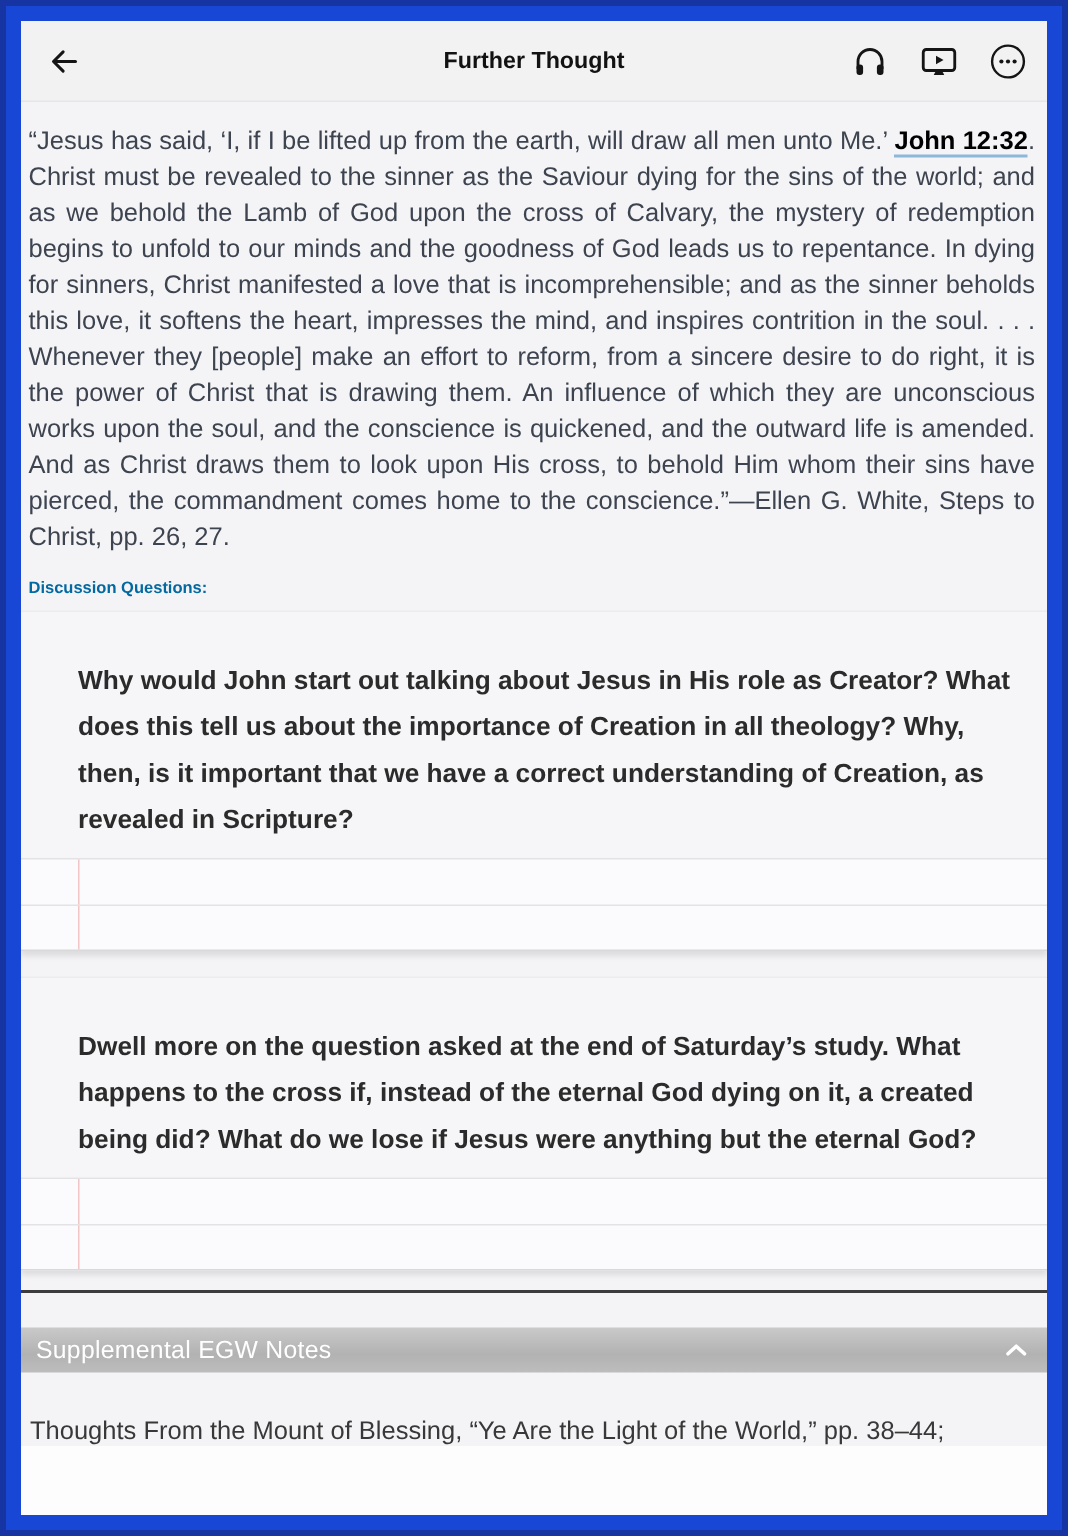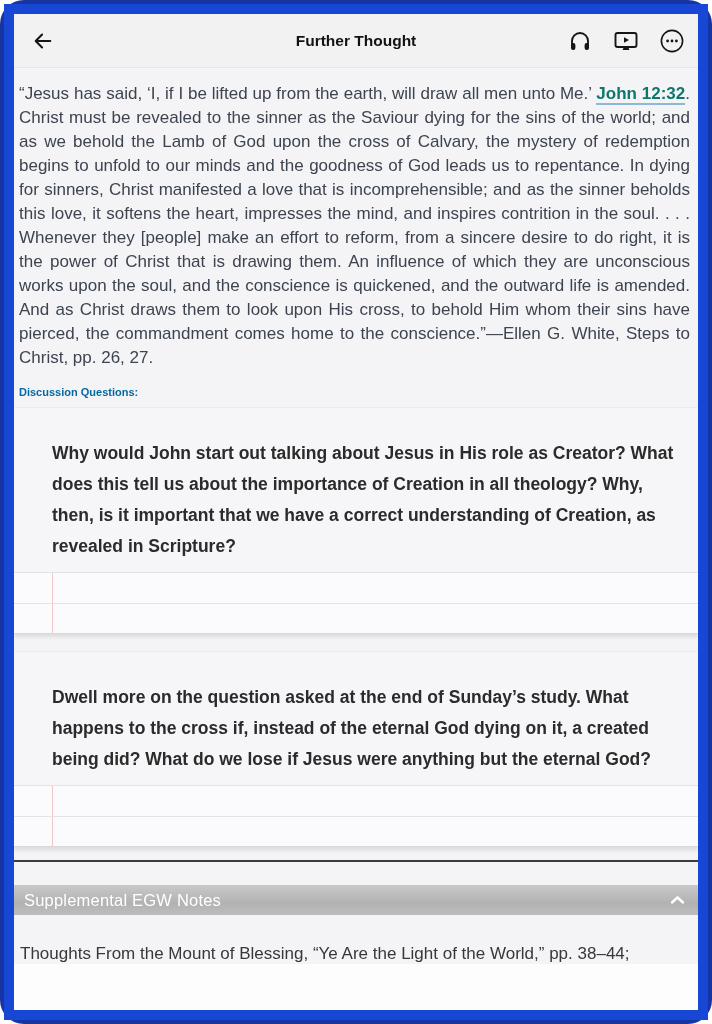--- a/index.html
+++ b/index.html
@@ -1,37 +1,37 @@
 <!DOCTYPE html>
 <html><head>
 <meta charset="utf-8">
 <style>
   * { margin:0; padding:0; box-sizing:border-box; }
   html,body { width:712px; height:1024px; }
   body { font-family:"Liberation Sans", sans-serif; }
 
-  .frame-outer { width:712px; height:1024px; background:#1734a3; padding:4px;border-radius:24px; }
+  .frame-outer { width:712px; height:1024px; background:#1734a3; padding:4px; }
   .frame-inner { width:100%; height:100%; background:#1847d6; padding:10px; }
   .screen { width:100%; height:100%; background:#f4f4f6; display:flex; flex-direction:column; overflow:hidden; }
 
   
   .header { height:54px; flex:0 0 54px; background:#f2f2f3; border-bottom:1px solid #e6e6e8;
             position:relative; display:flex; align-items:center; padding:0 12px; }
   .back-btn { width:34px; height:34px; display:flex; align-items:center; justify-content:center; cursor:pointer; }
   .header-title { position:absolute; left:0; right:0; text-align:center; font-size:15.5px;
                   font-weight:700; color:#121212; pointer-events:none; }
   .header-actions { margin-left:auto; display:flex; align-items:center; gap:18px; }
   .icon-btn { width:28px; height:28px; display:flex; align-items:center; justify-content:center; cursor:pointer; }
   .icon-btn svg, .back-btn svg { display:block; }
 
   
   .main { flex:1 1 auto; overflow:hidden; }
 
   .quote-para { margin:14px 8px 0 5px; font-size:17px; line-height:24px; color:#3d4450; text-align:justify; }
-  .verse-link { font-weight:700; color:#0f766e; border-bottom:2px solid #8cb8da; cursor:pointer; }
+  .verse-link { font-weight:700; color:#000000; border-bottom:2px solid #8cb8da; cursor:pointer; }
 
   .discussion-label { margin:16px 8px 0 5px; font-size:11px; font-weight:700; color:#0369a1; }
 
   .question-block { margin-top:10px; background:#f6f6f8; padding:30px 22px 10px 13px;
                     box-shadow:0 -1px 0 #ececef; }
   .question-text { font-size:17.5px; font-weight:700; line-height:31px; color:#2b2b2b;margin-left:25px; }
 
   .notes-area { height:62px; background:#fbfafc; border-top:1px solid #e3e3e6; border-bottom:1px solid #d9d9dc;
                 position:relative; box-shadow:0 3px 4px rgba(0,0,0,0.10); cursor:text; }
   .notes-area::before { content:""; position:absolute; left:38px; top:0; bottom:0; width:1px; background:#f0c6c6; }
@@ -106,21 +106,21 @@
         <div class="discussion-label">Discussion Questions:</div>
 
         <div class="question-block">
           <div class="question-text">Why would John start out talking about Jesus in His role as Creator? What does this tell us about the importance of Creation in all theology? Why, then, is it important that we have a correct understanding of Creation, as revealed in Scripture?</div>
         </div>
         <div class="notes-area"></div>
 
         <div class="spacer-sm"></div>
 
         <div class="question-block">
-          <div class="question-text">Dwell more on the question asked at the end of Sunday’s study. What happens to the cross if, instead of the eternal God dying on it, a created being did? What do we lose if Jesus were anything but the eternal God?</div>
+          <div class="question-text">Dwell more on the question asked at the end of Saturday’s study. What happens to the cross if, instead of the eternal God dying on it, a created being did? What do we lose if Jesus were anything but the eternal God?</div>
         </div>
         <div class="notes-area"></div>
 
         <div class="egw-divider"></div>
         <div class="egw-bar">
           <span class="egw-bar-title">Supplemental EGW Notes</span>
           <span class="egw-chevron">
             <svg width="15" height="10" viewBox="0 0 15 10" fill="none" stroke="#ffffff" stroke-width="2.4" stroke-linecap="round" stroke-linejoin="round">
               <path d="M2 7.5 7.5 2.5 13 7.5"></path>
             </svg>

